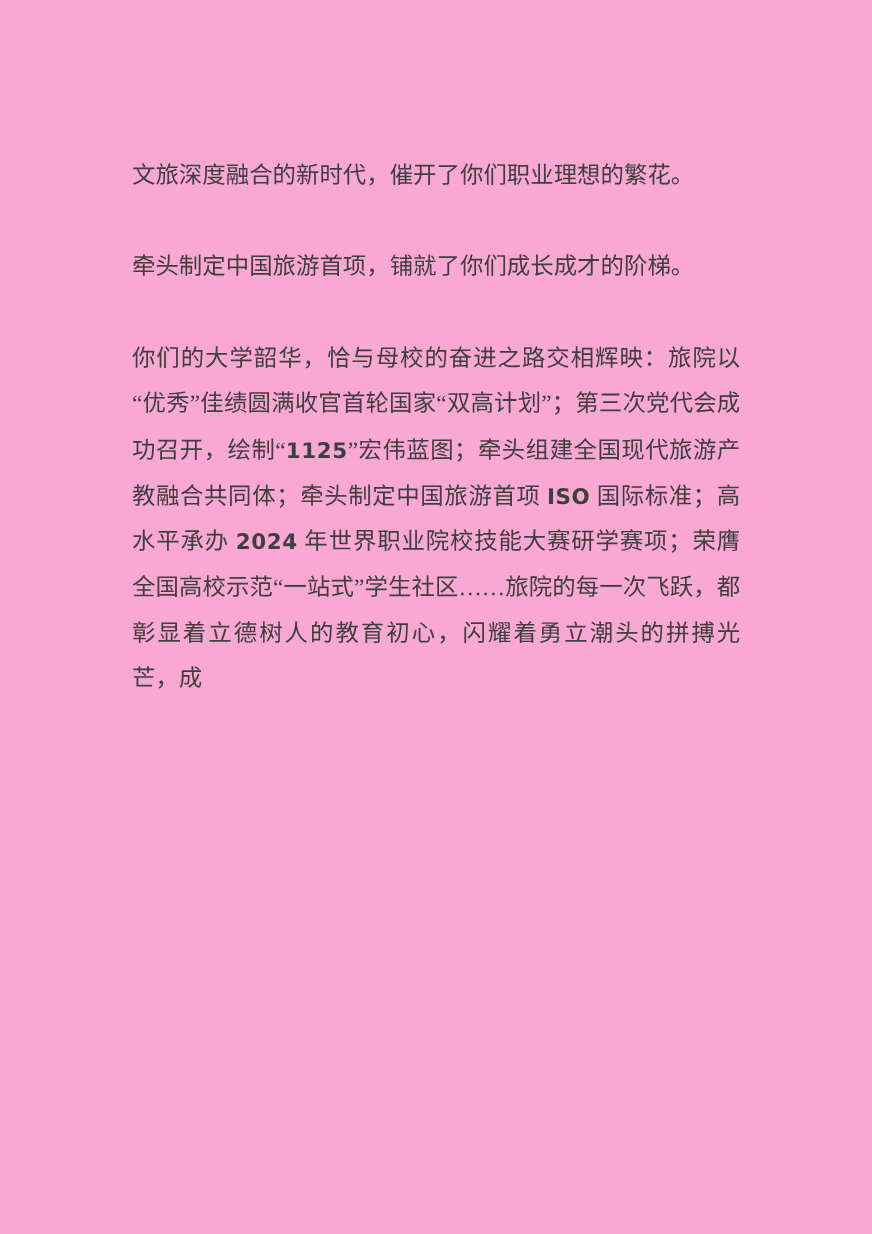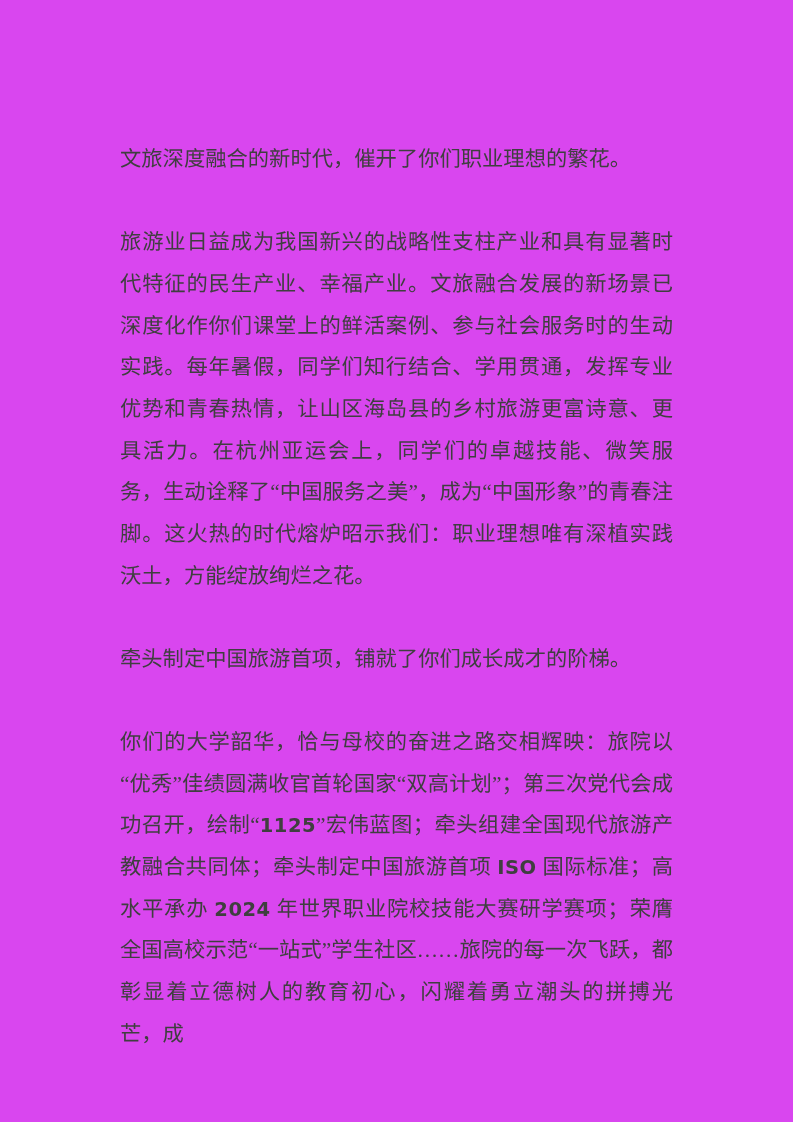--- a/index.html
+++ b/index.html
@@ -9,21 +9,21 @@
   }
   body {
     width: 793px;
     height: 1122px;
     font-family: "Liberation Serif", serif;
   }
   .page {
     position: relative;
     width: 793px;
     height: 1122px;
-    background: #d946ef;
+    background: #f9a8d4;
     overflow: hidden;
   }
   .doc-body {
     position: absolute;
     left: 120px;
     top: 139px;
     width: 553px;
   }
   .para {
     margin: 0 0 41.65px 0;
@@ -46,17 +46,16 @@
     font-size: 19.5px;
     letter-spacing: 0.5px;
   }
 </style>
 </head>
 <body>
 
 <div class="page">
   <div class="doc-body">
       <p class="para"><span class="run">文旅深度融合的新时代，催开了你们职业理想的繁花。</span></p>
-      <p class="para"><span class="run">旅游业日益成为我国新兴的战略性支柱产业和具有显著时代特征的民生产业、幸福产业。文旅融合发展的新场景已深度化作你们课堂上的鲜活案例、参与社会服务时的生动实践。每年暑假，同学们知行结合、学用贯通，发挥专业优势和青春热情，让山区海岛县的乡村旅游更富诗意、更具活力。在杭州亚运会上，同学们的卓越技能、微笑服务，生动诠释了“中国服务之美”，成为“中国形象”的青春注脚。这火热的时代熔炉昭示我们：职业理想唯有深植实践沃土，方能绽放绚烂之花。</span></p>
       <p class="para"><span class="run">牵头制定中国旅游首项，铺就了你们成长成才的阶梯。</span></p>
       <p class="para"><span class="run">你们的大学韶华，恰与母校的奋进之路交相辉映：旅院以“优秀”佳绩圆满收官首轮国家“双高计划”；第三次党代会成功召开，绘制“</span><span class="run latin">1125</span><span class="run">”宏伟蓝图；牵头组建全国现代旅游产教融合共同体；牵头制定中国旅游首项 </span><span class="run latin">ISO</span><span class="run"> 国际标准；高水平承办 </span><span class="run latin">2024</span><span class="run"> 年世界职业院校技能大赛研学赛项；荣膺全国高校示范“一站式”学生社区……旅院的每一次飞跃，都彰显着立德树人的教育初心，闪耀着勇立潮头的拼搏光芒，成</span></p>
     </div>
 </div>
 
 </body></html>

